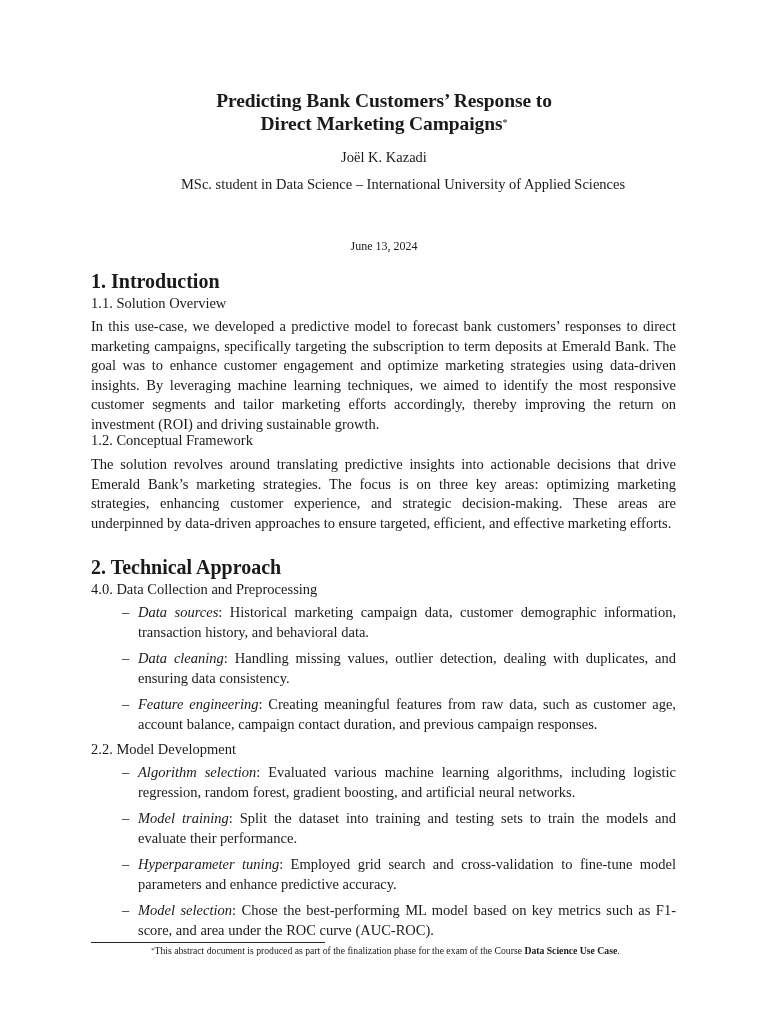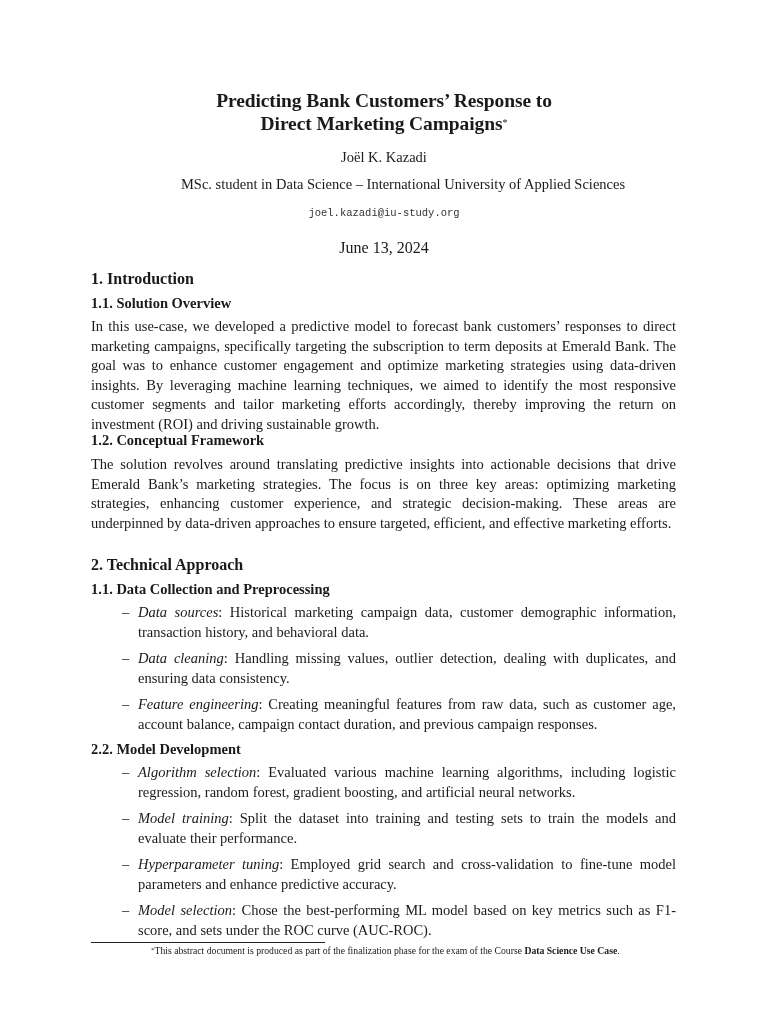--- a/index.html
+++ b/index.html
@@ -51,32 +51,32 @@
       padding-left: 19px;
     }
     .email {
       top: 207px;
       font-family: "Liberation Mono", "DejaVu Sans Mono", monospace;
       font-size: 10.5px;
       color: #333;
     }
     .date {
       top: 239px;
-      font-size: 16px;
+      font-size: 12px;
     }
     .h1 {
       position: absolute;
       left: 91px;
       font-weight: bold;
-      font-size: 16px;
+      font-size: 20px;
     }
     .h2 {
       position: absolute;
       left: 91px;
-      font-weight: bold;
+      font-weight: normal;
       font-size: 14.5px;
     }
     .para {
       position: absolute;
       left: 91px;
       width: 585px;
       font-size: 14.5px;
       line-height: 19.5px;
       text-align: justify;
       margin: 0;
@@ -133,32 +133,31 @@
 
 <div class="page">
 
   <div class="center title">
     <div>Predicting Bank Customers’ Response to</div>
     <div><span>Direct Marketing Campaigns</span><sup>*</sup></div>
   </div>
 
   <div class="center author">Joël K. Kazadi</div>
   <div class="center affil">MSc. student in Data Science – International University of Applied Sciences</div>
-  <div class="center email">joel.kazadi@iu-study.org</div>
   <div class="center date">June 13, 2024</div>
 
   <div class="h1" style="top:270px;">1.  Introduction</div>
   <div class="h2" style="top:295px;">1.1.  Solution Overview</div>
   <p class="para" style="top:317px;">In this use-case, we developed a predictive model to forecast bank customers’ responses to direct marketing campaigns, specifically targeting the subscription to term deposits at Emerald Bank. The goal was to enhance customer engagement and optimize marketing strategies using data-driven insights. By leveraging machine learning techniques, we aimed to identify the most responsive customer segments and tailor marketing efforts accordingly, thereby improving the return on investment (ROI) and driving sustainable growth.</p>
 
   <div class="h2" style="top:432px;">1.2.  Conceptual Framework</div>
   <p class="para" style="top:455px;">The solution revolves around translating predictive insights into actionable decisions that drive Emerald Bank’s marketing strategies.  The focus is on three key areas:  optimizing marketing strategies, enhancing customer experience, and strategic decision-making. These areas are underpinned by data-driven approaches to ensure targeted, efficient, and effective marketing efforts.</p>
 
   <div class="h1" style="top:556px;text-align:right;">2.  Technical Approach</div>
-  <div class="h2" style="top:581px;">1.1.  Data Collection and Preprocessing</div>
+  <div class="h2" style="top:581px;">4.0.  Data Collection and Preprocessing</div>
 
   <ul class="list" style="top:603px;">
     <li>
       <span class="dash">–</span><em>Data sources</em><span>: Historical marketing campaign data, customer demographic information, transaction history, and behavioral data.</span>
     </li>
     <li>
       <span class="dash">–</span><em>Data cleaning</em><span>: Handling missing values, outlier detection, dealing with duplicates, and ensuring data consistency.</span>
     </li>
     <li>
       <span class="dash">–</span><em>Feature engineering</em><span>: Creating meaningful features from raw data, such as customer age, account balance, campaign contact duration, and previous campaign responses.</span>
@@ -171,21 +170,21 @@
     <li>
       <span class="dash">–</span><em>Algorithm selection</em><span>: Evaluated various machine learning algorithms, including logistic regression, random forest, gradient boosting, and artificial neural networks.</span>
     </li>
     <li>
       <span class="dash">–</span><em>Model training</em><span>:  Split the dataset into training and testing sets to train the models and evaluate their performance.</span>
     </li>
     <li>
       <span class="dash">–</span><em>Hyperparameter tuning</em><span>: Employed grid search and cross-validation to fine-tune model parameters and enhance predictive accuracy.</span>
     </li>
     <li>
-      <span class="dash">–</span><em>Model selection</em><span>:  Chose the best-performing ML model based on key metrics such as F1-score, and sets under the ROC curve (AUC-ROC).</span>
+      <span class="dash">–</span><em>Model selection</em><span>:  Chose the best-performing ML model based on key metrics such as F1-score, and area under the ROC curve (AUC-ROC).</span>
     </li>
   </ul>
 
   <div class="fn-rule"></div>
   <div class="footnote">
     <sup>*</sup><span>This abstract document is produced as part of the finalization phase for the exam of the Course </span><b>Data Science Use Case</b><span>.</span>
   </div>
 
 </div>
 

